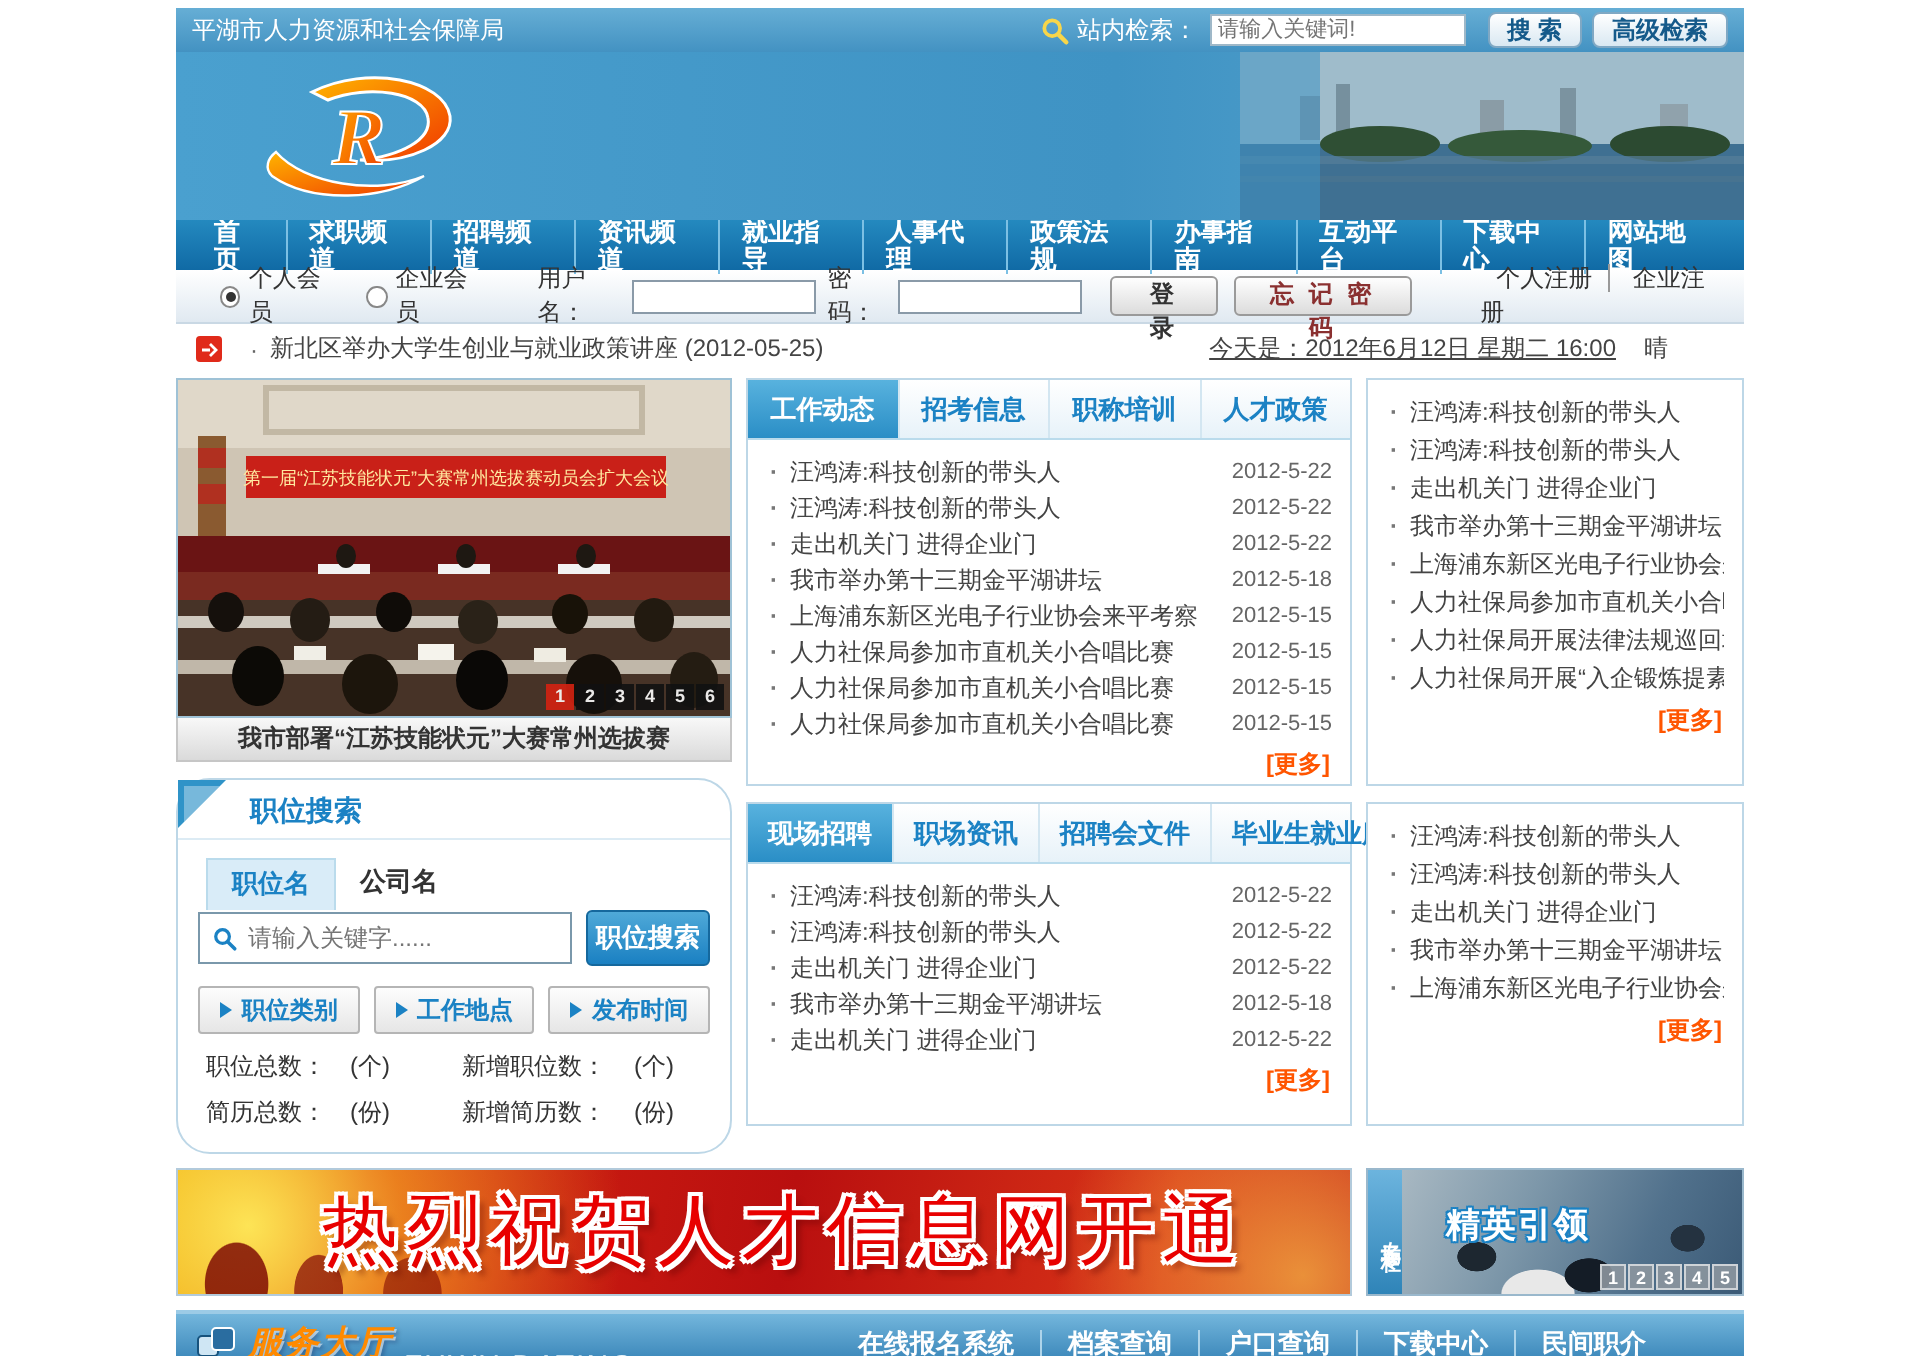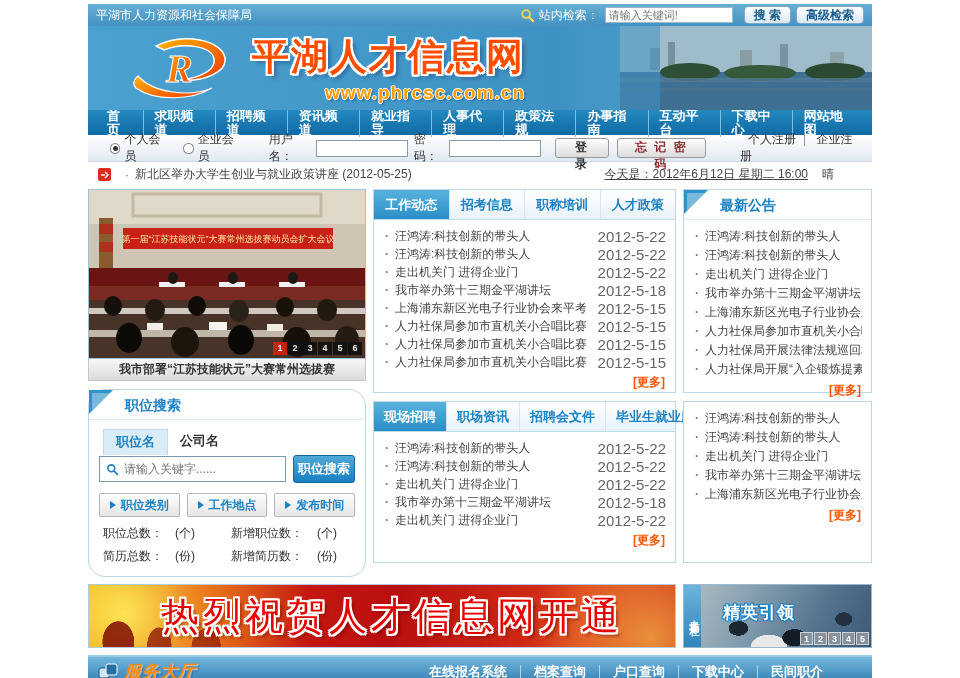--- a/index.html
+++ b/index.html
@@ -98,21 +98,21 @@
 .tab { text-align: center; line-height: 30px; font-size: 13px; font-weight: bold; color: #1b82c4;
   border-right: 1px solid #d3e6f1; padding: 0 10px; flex: 1 1 auto; white-space: nowrap; cursor: pointer; }
 .tab:last-child { border-right: none; }
 .tab.active { background: linear-gradient(#58b2de,#2a8ec6); color: #fff; }
 
 
 .nlist { padding: 7px 9px 2px 9px; }
 .nrow { display: flex; align-items: center; height: 18px; font-size: 12px; color: #444; overflow: hidden; }
 .nrow .t { flex: 1; overflow: hidden; white-space: nowrap; cursor: pointer; color: #444; text-decoration: none; }
 .nrow .t::before { content: "·"; color: #777; margin: 0 6px 0 2px; font-weight: bold; }
-.nrow .d { color: #666; font-size: 15px; margin-left: 12px; flex: 0 0 auto; }
+.nrow .d { color: #666; font-size: 11px; margin-left: 12px; flex: 0 0 auto; }
 .ann .nrow { height: 19px; }
 .more { text-align: right; color: #ff5500; font-size: 12px; font-weight: bold;
   padding: 1px 10px 5px 0; cursor: pointer; }
 .p204 { height: 204px; }
 .p162 { height: 162px; margin-top: 8px; }
 
 
 .jobpanel { margin-top: 8px; height: 188px; border-radius: 17px; }
 .js-tabs { display: flex; margin: 9px 0 0 14px; font-size: 13px; font-weight: bold; }
 .js-tab { padding: 3px 12px 4px; color: #333; cursor: pointer; }
@@ -205,24 +205,20 @@
       <defs>
         <linearGradient id="lg1" x1="0" y1="0" x2="1" y2="1">
           <stop offset="0" stop-color="#ffb400"></stop>
             <stop offset="1" stop-color="#f03800"></stop>
         </linearGradient>
       </defs>
       <path d="M30 10 C 58 -4, 96 4, 99 22 C 101 36, 78 46, 54 44 C 74 42, 90 34, 88 23 C 86 10, 58 6, 38 14 Z" fill="url(#lg1)" stroke="#fff" stroke-width="1.5"></path>
       <text x="40" y="46" font-size="40" font-style="italic" font-weight="bold" font-family="serif" fill="url(#lg1)" stroke="#fff" stroke-width="1">R</text>
       <path d="M12 40 C 26 56, 62 62, 86 52 C 66 64, 30 66, 10 52 C 6 48, 8 43, 12 40 Z" fill="url(#lg1)" stroke="#fff" stroke-width="1.2"></path>
     </svg>
-    <div class="title-wrap">
-      <div class="site-title">平湖人才信息网</div>
-      <div class="site-url">www.phrcsc.com.cn</div>
-    </div>
     <svg class="header-photo" viewBox="0 0 252 84" preserveAspectRatio="none">
       <rect width="252" height="46" fill="#9fbccb"></rect>
       <rect y="46" width="252" height="38" fill="#3f7092"></rect>
       <rect x="30" y="22" width="10" height="22" fill="#8496a0"></rect>
       <rect x="48" y="16" width="7" height="28" fill="#76909e"></rect>
       <rect x="120" y="24" width="12" height="20" fill="#8a9ca6"></rect>
       <rect x="160" y="18" width="8" height="26" fill="#7b93a0"></rect>
       <rect x="210" y="26" width="14" height="18" fill="#90a2ac"></rect>
       <ellipse cx="70" cy="46" rx="30" ry="9" fill="#2f4f34"></ellipse>
       <ellipse cx="140" cy="47" rx="36" ry="8" fill="#35593a"></ellipse>
@@ -442,21 +438,20 @@
               <a class="t">走出机关门 进得企业门</a>
               <span class="d">2012-5-22</span>
             </div>
         </div>
         <div class="more">[更多]</div>
       </div>
     </div>
 
     <div class="col-right">
       <div class="panel p204 ann">
-        <div class="panel-h">最新公告</div>
         <div class="nlist">
           <div class="nrow">
               <a class="t">汪鸿涛:科技创新的带头人</a>
             </div>
           <div class="nrow">
               <a class="t">汪鸿涛:科技创新的带头人</a>
             </div>
           <div class="nrow">
               <a class="t">走出机关门 进得企业门</a>
             </div>

